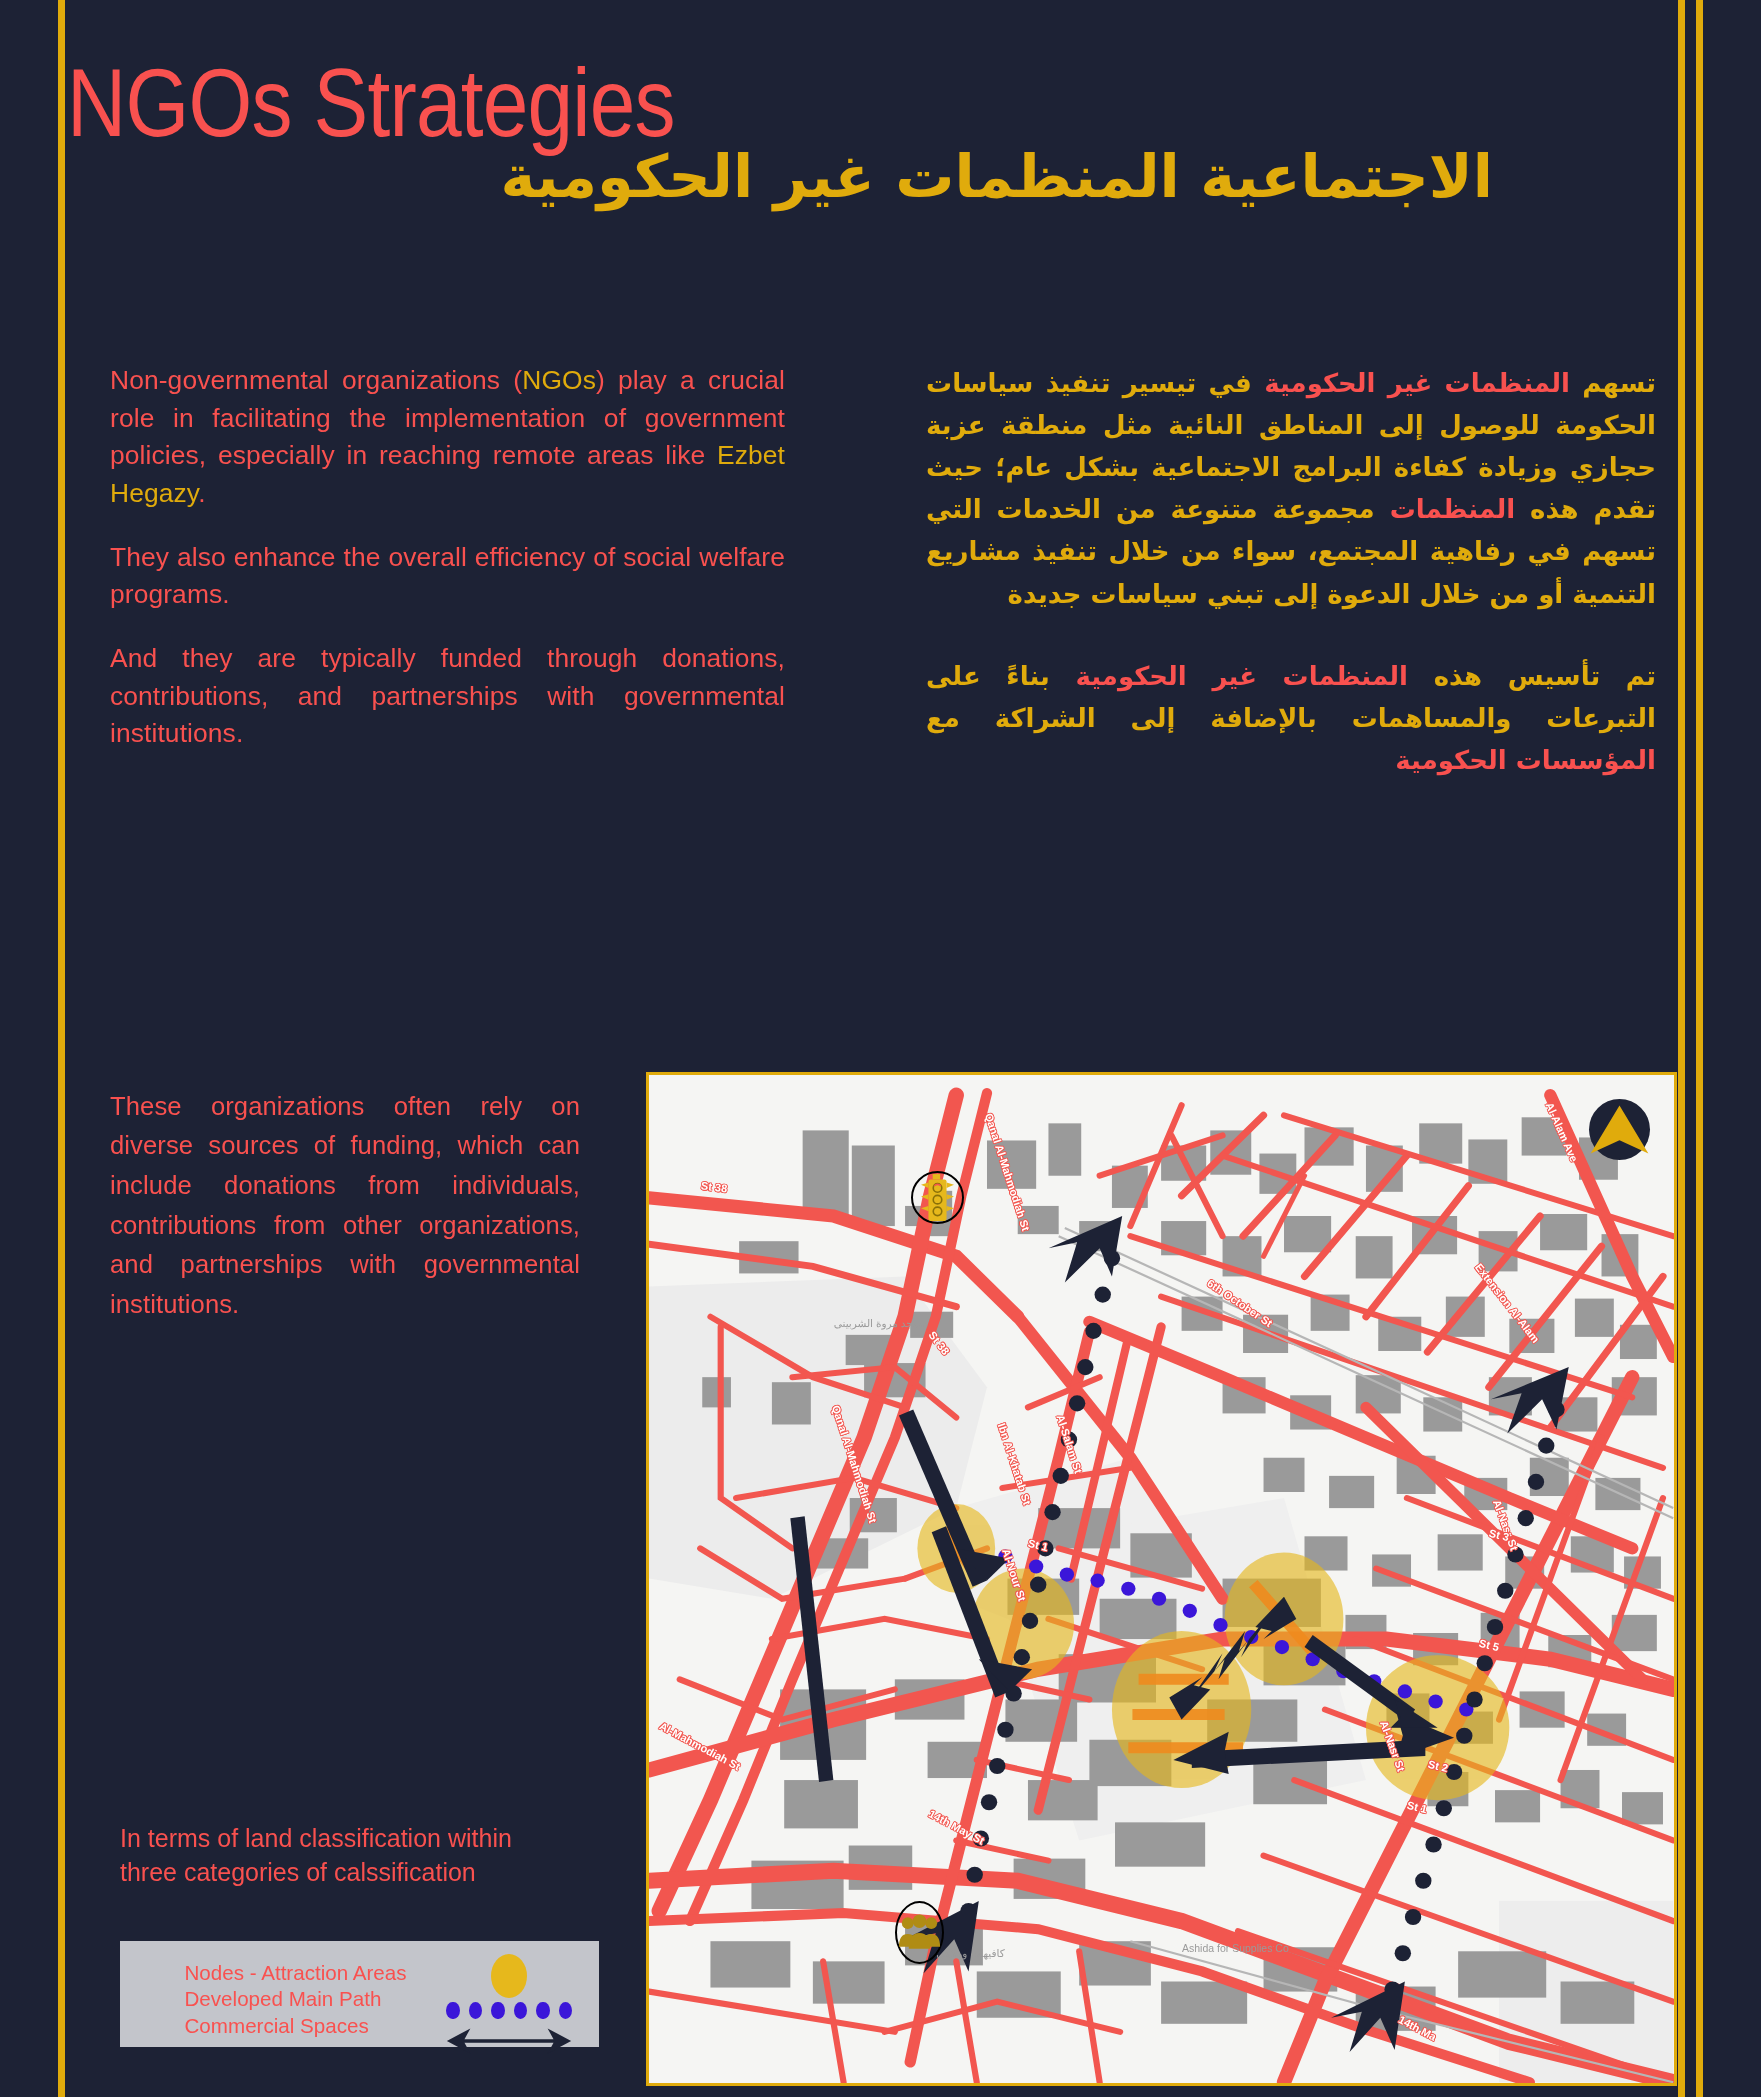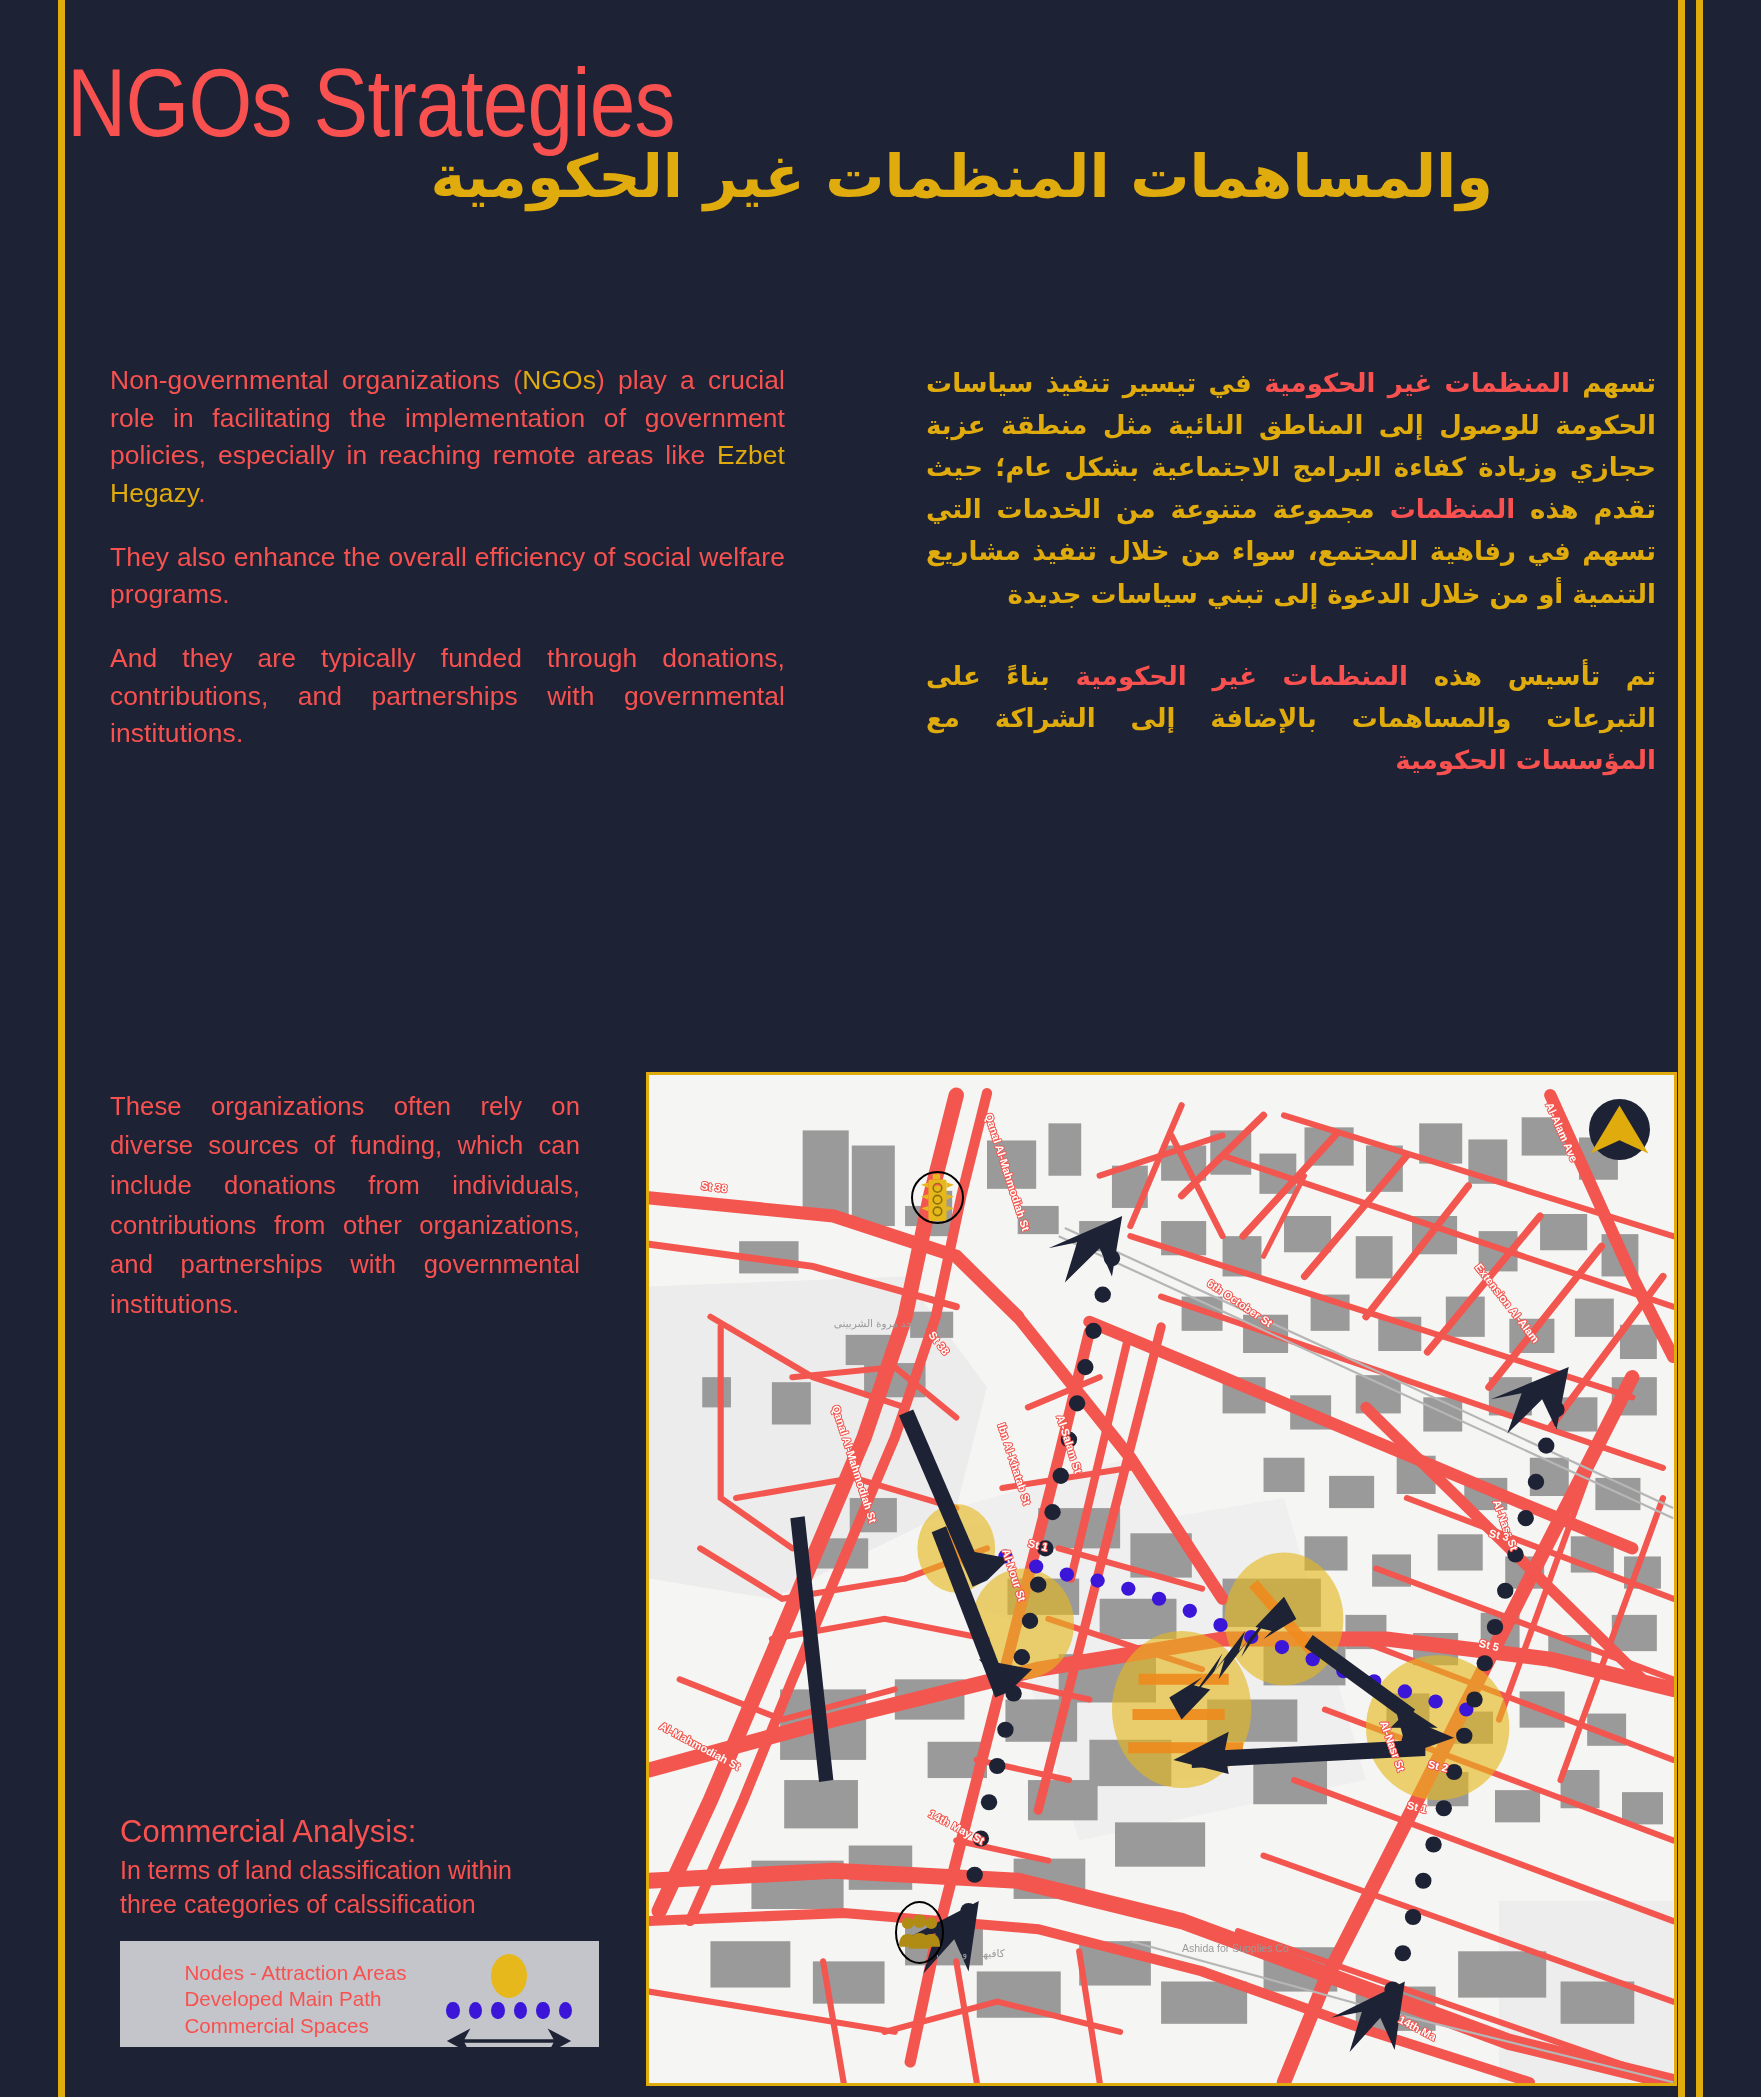--- a/index.html
+++ b/index.html
@@ -148,39 +148,38 @@
 </head>
 <body>
 
 <div id="board"></div>
 
 <div id="rule-left" class="rule-v"></div>
 <div id="rule-right-in" class="rule-v"></div>
 <div id="rule-right-out" class="rule-v"></div>
 
 <div id="title-en">NGOs Strategies</div>
-<div id="title-ar">والمساهمات المنظمات غير الحكومية</div>
+<div id="title-ar">الاجتماعية المنظمات غير الحكومية</div>
 
 <div id="col-en-top">
   <p class="para-en"><span>            Non-governmental organizations (</span><span class="hl">NGOs</span><span>) play a crucial role in facilitating the implementation of government policies, especially in reaching remote areas like </span><span class="hl">Ezbet Hegazy</span><span>.</span></p>
   <p class="para-en">They also enhance the overall efficiency of social welfare programs.</p>
   <p class="para-en">            And they are typically funded through donations, contributions, and partnerships with governmental institutions.</p>
 </div>
 
 <div id="col-en-bottom">
   <p class="para-en">These organizations often rely on diverse sources of funding, which can include donations from individuals, contributions from other organizations, and partnerships with governmental institutions.</p>
 </div>
 
 <div id="col-ar">
   <p class="para-ar"><span>تسهم </span><span class="hl">المنظمات غير الحكومية</span><span> في تيسير تنفيذ سياسات الحكومة للوصول إلى المناطق النائية مثل منطقة عزبة حجازي وزيادة كفاءة البرامج الاجتماعية بشكل عام؛ حيث تقدم هذه </span><span class="hl">المنظمات</span><span> مجموعة متنوعة من الخدمات التي تسهم في رفاهية المجتمع، سواء من خلال تنفيذ مشاريع التنمية أو من خلال الدعوة إلى تبني سياسات جديدة</span></p>
   <p class="para-ar"><span>تم تأسيس هذه </span><span class="hl">المنظمات غير الحكومية</span><span> بناءً على التبرعات والمساهمات بالإضافة إلى الشراكة مع </span><span class="hl">المؤسسات الحكومية</span></p>
 </div>
 
 <div id="ca-wrap">
-  <div id="ca-title">Commercial Analysis:</div>
   <div id="ca-sub">
     <div>In terms of land classification within</div>
     <div>three categories of calssification</div>
   </div>
 </div>
 
 <div id="legend">
   <div id="legend-labels">
     <div>Nodes - Attraction Areas</div>
     <div>Developed Main Path</div>

